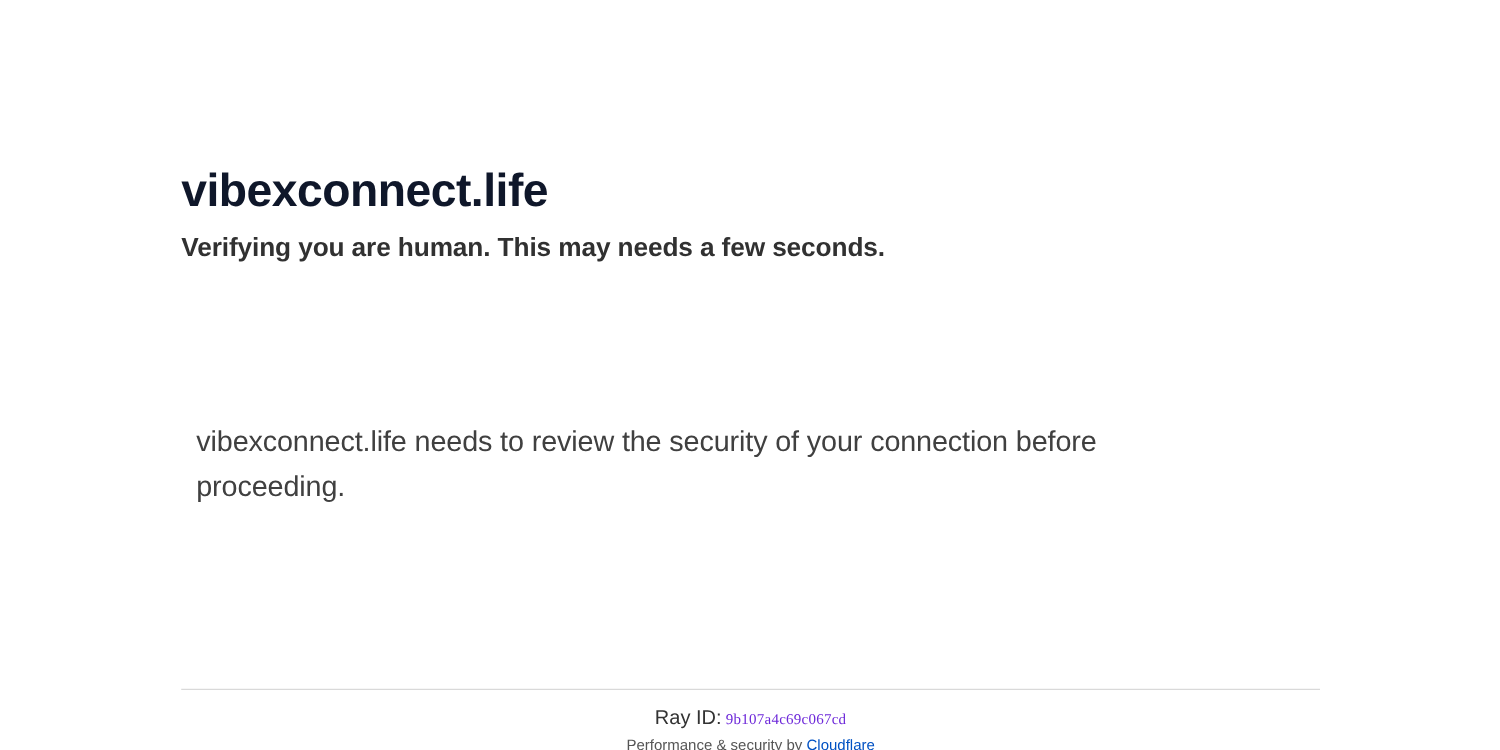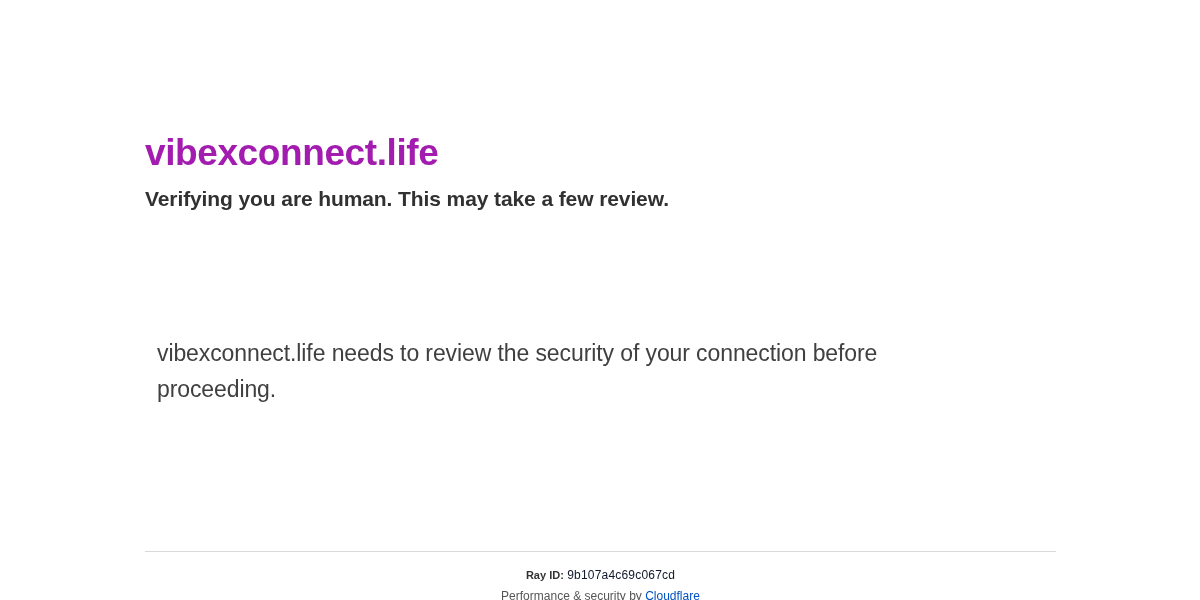--- a/index.html
+++ b/index.html
@@ -33,21 +33,21 @@
   
   .header-block {
     padding-top: 130px;
   }
 
   .site-title {
     margin: 0;
     font-size: 37px;
     line-height: 46px;
     font-weight: bold;
-    color: #a21caf;
+    color: #0f172a;
     letter-spacing: -0.4px;
   }
 
   .verify-subtitle {
     margin: 0;
     padding-top: 9px;
     font-size: 21px;
     line-height: 28px;
     font-weight: bold;
     color: #313131;
@@ -84,29 +84,29 @@
   }
 
   .footer-row {
     padding-top: 16px;
     font-size: 12px;
     line-height: 14px;
     color: #444444;
   }
 
   .ray-label {
-    font-weight: bold;
-    font-size: 11px;
+    font-weight: normal;
+    font-size: 16px;
     color: #333333;
   }
 
   .ray-value {
-    font-family: Liberation Sans, sans-serif;
+    font-family: Liberation Serif, serif;
     font-size: 12px;
-    color: #0f172a;
+    color: #6d28d9;
     letter-spacing: 0.2px;
   }
 
   .footer-credit {
     padding-top: 7px;
     font-size: 12px;
     line-height: 14px;
     color: #555555;
   }
 
@@ -117,21 +117,21 @@
 </style>
 </head>
 <body>
 
 <div class="page">
 
   <div class="content-column">
 
     <div class="header-block">
       <h1 class="site-title">vibexconnect.life</h1>
-      <h2 class="verify-subtitle">Verifying you are human. This may take a few review.</h2>
+      <h2 class="verify-subtitle">Verifying you are human. This may needs a few seconds.</h2>
     </div>
 
     <div class="challenge-slot"></div>
 
     <p class="body-paragraph">vibexconnect.life needs to review the security of your connection before proceeding.</p>
 
   </div>
 
   <div class="footer">
 

